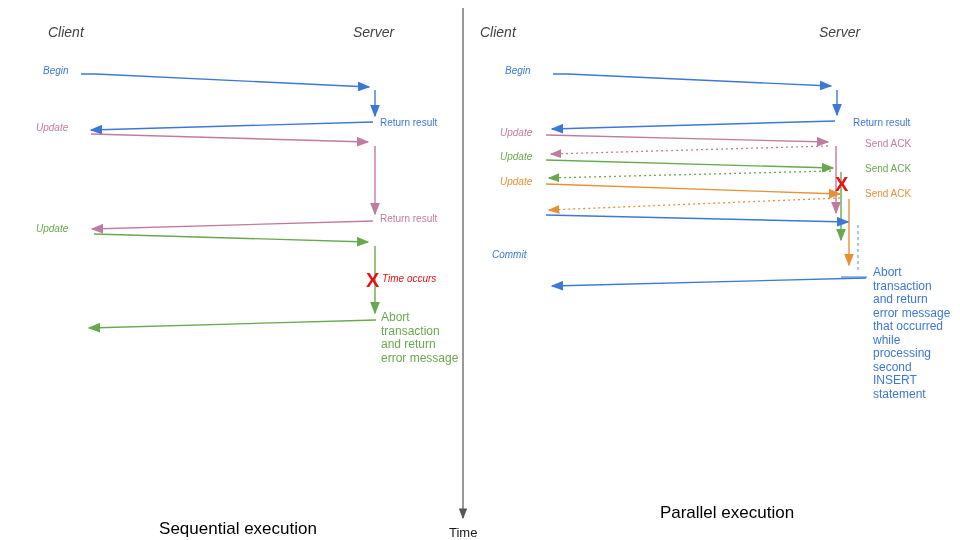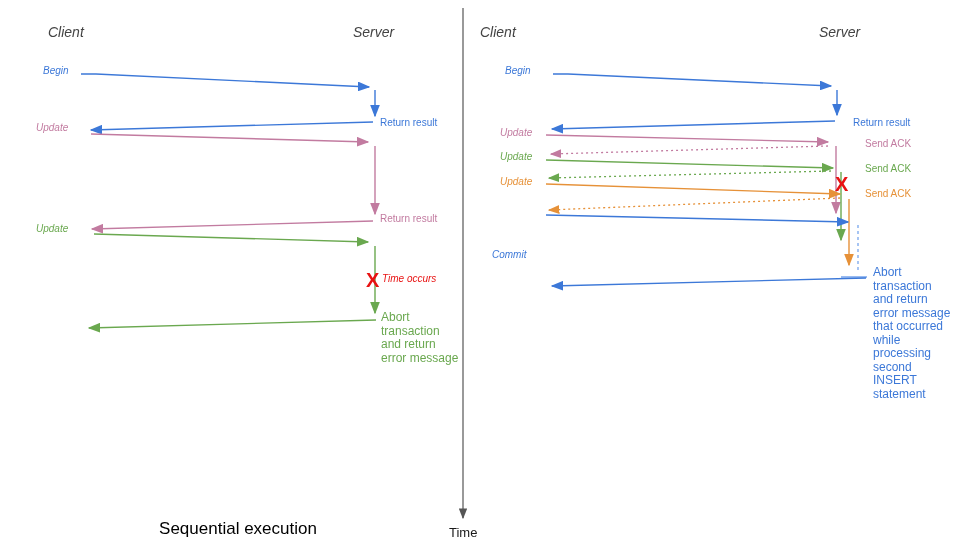--- a/index.html
+++ b/index.html
@@ -128,16 +128,17 @@
 transaction
 and return
 error message
 that occurred
 while
 processing
 second
 INSERT
 statement</div>
 
+  <div class="lbl caption" style="left:607px;top:504px;">Parallel execution</div>
 
   <div class="lbl timelbl" style="left:449px;top:526px;">Time</div>
 
 </div>
 
 </body></html>

